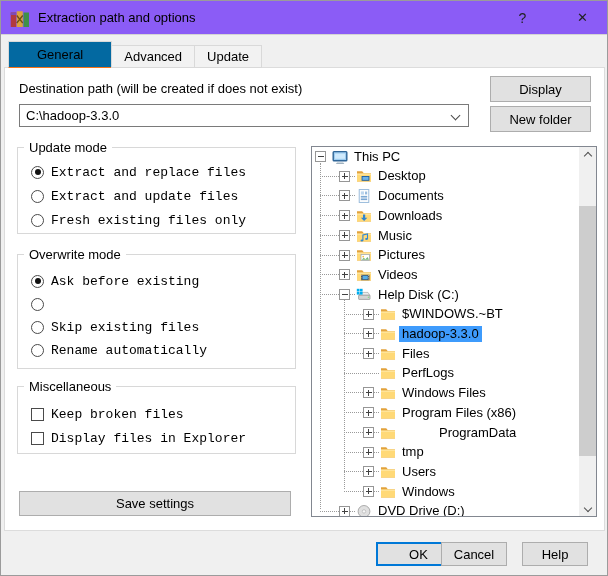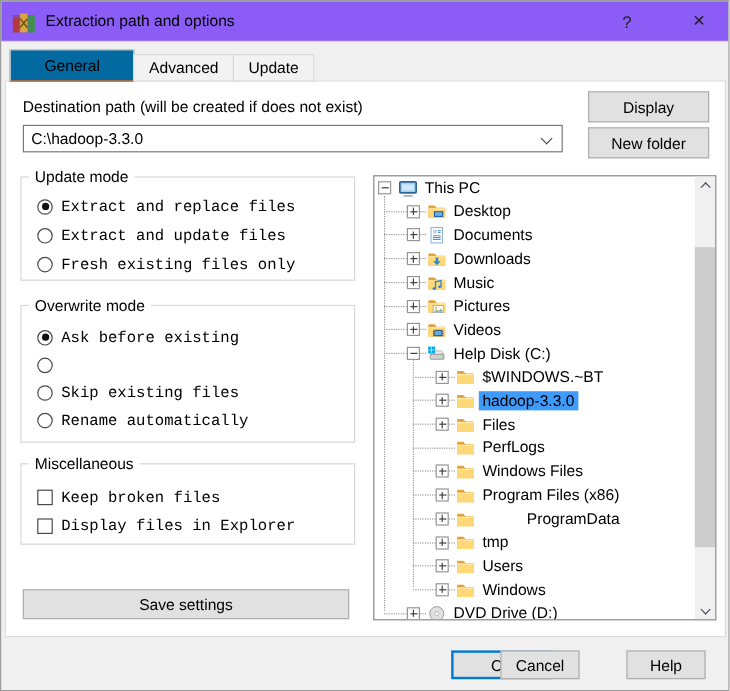--- a/index.html
+++ b/index.html
@@ -57,21 +57,21 @@
   .trunk{position:absolute;width:0;border-left:1px dotted #9a9a9a;z-index:0;}
   
   .vscroll{position:absolute;right:0;top:0;width:17px;height:369px;background:#f0f0f0;}
   .sbtn{position:absolute;left:0;width:17px;height:17px;display:flex;align-items:center;justify-content:center;}
   .sbtn .chev{width:6px;height:6px;border-color:#505050;border-width:1.3px;}
   .sb-up{top:0;}
   .sb-down{bottom:0;}
   .sb-thumb{position:absolute;left:0;top:59px;width:17px;height:250px;background:#cdcdcd;}
   
   .btn-ok{left:332px;top:541px;width:85px;height:24px;border:2px solid var(--defbtn,#0078d7);margin-left:43px;}
-  .btn-cancel{left:416px;top:541px;width:66px;height:24px;}
+  .btn-cancel{left:440px;top:541px;width:66px;height:24px;}
   .btn-help{left:521px;top:541px;width:66px;height:24px;}
 </style>
 </head>
 <body>
 
 <div class="window">
 
   <div class="titlebar">
     <span class="app-icon">
       <svg viewBox="0 0 16 16">

